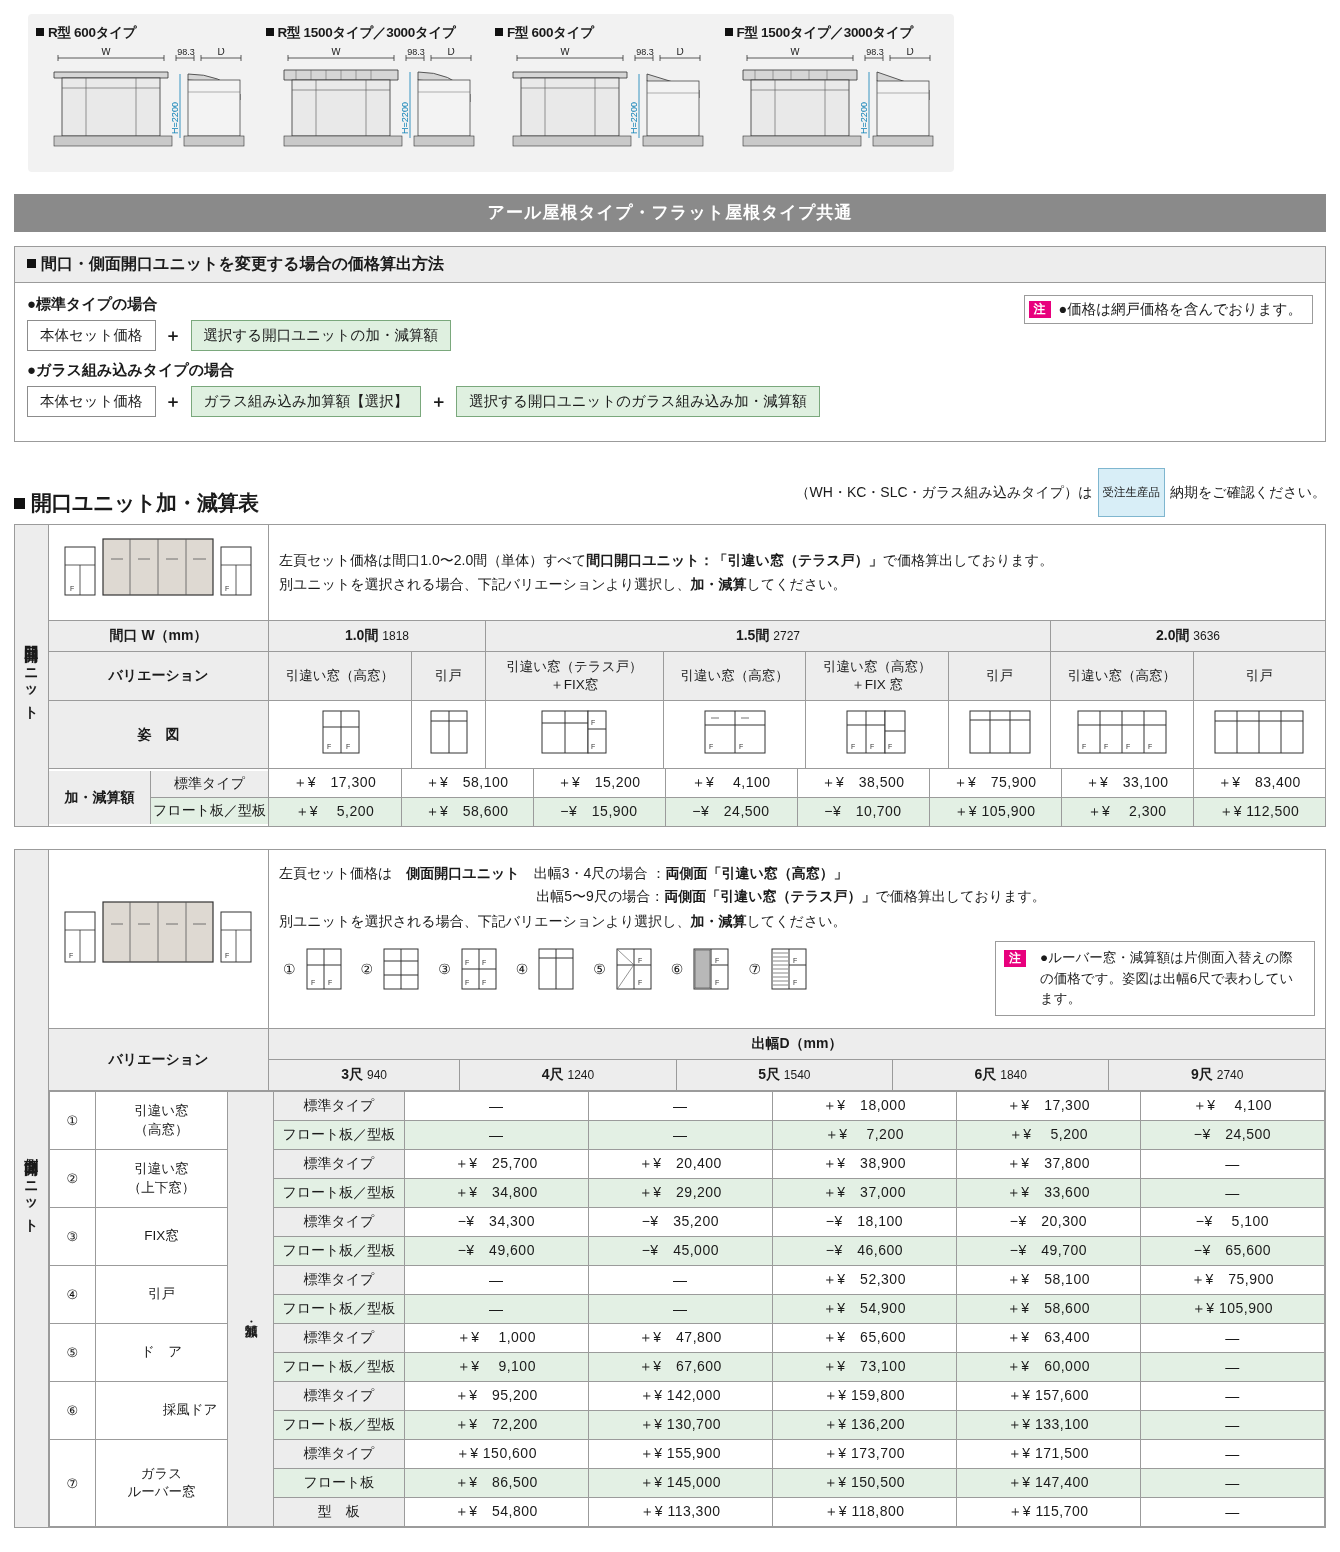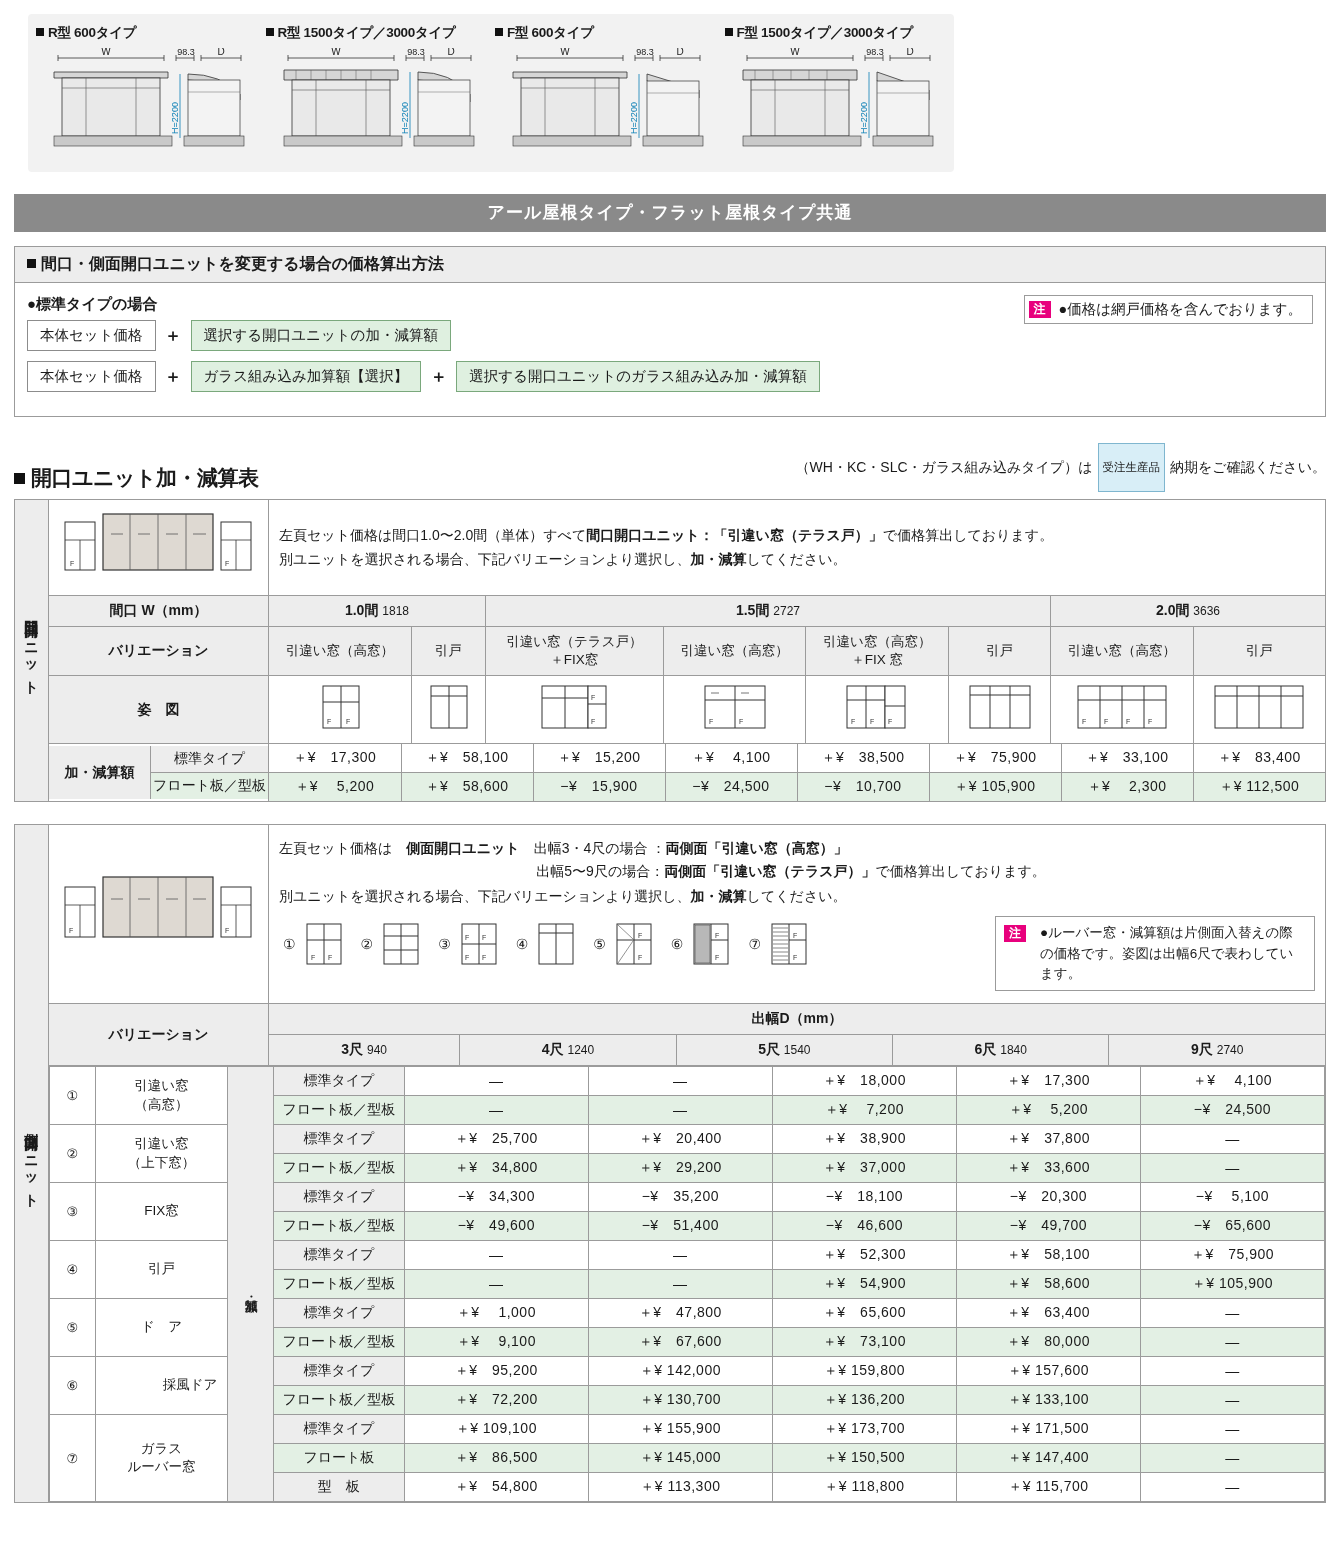--- a/index.html
+++ b/index.html
@@ -320,20 +320,21 @@
         <span>●価格は網戸価格を含んでおります。</span>
       </div>
 
       <div class="method-line-label">●標準タイプの場合</div>
       <div class="method-row">
         <span class="chip">本体セット価格</span>
         <span class="plus">＋</span>
         <span class="chip green">選択する開口ユニットの加・減算額</span>
       </div>
 
+      <div class="method-line-label">●ガラス組み込みタイプの場合</div>
       <div class="method-row">
         <span class="chip">本体セット価格</span>
         <span class="plus">＋</span>
         <span class="chip green">ガラス組み込み加算額【選択】</span>
         <span class="plus">＋</span>
         <span class="chip green">選択する開口ユニットのガラス組み込み加・減算額</span>
       </div>
     </div>
   </div>
 
@@ -721,21 +722,21 @@
                   <td class="rowlabel" style="width: 8.5%; border: 1px solid rgb(155, 155, 155);">標準タイプ</td>
                   <td class="price" style="border: 1px solid rgb(155, 155, 155); width: 12.9%;">−¥　34,300</td>
                   <td class="price" style="border: 1px solid rgb(155, 155, 155); width: 12.9%;">−¥　35,200</td>
                   <td class="price" style="border: 1px solid rgb(155, 155, 155); width: 12.9%;">−¥　18,100</td>
                   <td class="price" style="border: 1px solid rgb(155, 155, 155); width: 12.9%;">−¥　20,300</td>
                   <td class="price" style="border: 1px solid rgb(155, 155, 155); width: 12.9%;">−¥　 5,100</td>
                 </tr>
                 <tr class="greenrow">
                   <td class="rowlabel" style="width: 8.5%; border: 1px solid rgb(155, 155, 155); background: rgb(227, 240, 228);">フロート板／型板</td>
                   <td class="price" style="border: 1px solid rgb(155, 155, 155); width: 12.9%;">−¥　49,600</td>
-                  <td class="price" style="border: 1px solid rgb(155, 155, 155); width: 12.9%;">−¥　51,400</td>
+                  <td class="price" style="border: 1px solid rgb(155, 155, 155); width: 12.9%;">−¥　45,000</td>
                   <td class="price" style="border: 1px solid rgb(155, 155, 155); width: 12.9%;">−¥　46,600</td>
                   <td class="price" style="border: 1px solid rgb(155, 155, 155); width: 12.9%;">−¥　49,700</td>
                   <td class="price" style="border: 1px solid rgb(155, 155, 155); width: 12.9%;">−¥　65,600</td>
                 </tr>
                 <tr>
                   <td class="ctr" rowspan="2" style="width: 3.2%; border: 1px solid rgb(155, 155, 155); font-size: 13px; background: rgb(255, 255, 255); padding: 2px;">④</td>
                   <td class="ctr" rowspan="2" style="width: 9.3%; border: 1px solid rgb(155, 155, 155); font-size: 13.5px; white-space: pre-line; line-height: 1.35; padding: 3px;">引戸</td>
                   <td class="rowlabel" style="width: 8.5%; border: 1px solid rgb(155, 155, 155);">標準タイプ</td>
                   <td class="price" style="border: 1px solid rgb(155, 155, 155); width: 12.9%;">—</td>
                   <td class="price" style="border: 1px solid rgb(155, 155, 155); width: 12.9%;">—</td>
@@ -759,21 +760,21 @@
                   <td class="price" style="border: 1px solid rgb(155, 155, 155); width: 12.9%;">＋¥　47,800</td>
                   <td class="price" style="border: 1px solid rgb(155, 155, 155); width: 12.9%;">＋¥　65,600</td>
                   <td class="price" style="border: 1px solid rgb(155, 155, 155); width: 12.9%;">＋¥　63,400</td>
                   <td class="price" style="border: 1px solid rgb(155, 155, 155); width: 12.9%;">—</td>
                 </tr>
                 <tr class="greenrow">
                   <td class="rowlabel" style="width: 8.5%; border: 1px solid rgb(155, 155, 155); background: rgb(227, 240, 228);">フロート板／型板</td>
                   <td class="price" style="border: 1px solid rgb(155, 155, 155); width: 12.9%;">＋¥　 9,100</td>
                   <td class="price" style="border: 1px solid rgb(155, 155, 155); width: 12.9%;">＋¥　67,600</td>
                   <td class="price" style="border: 1px solid rgb(155, 155, 155); width: 12.9%;">＋¥　73,100</td>
-                  <td class="price" style="border: 1px solid rgb(155, 155, 155); width: 12.9%;">＋¥　80,000</td>
+                  <td class="price" style="border: 1px solid rgb(155, 155, 155); width: 12.9%;">＋¥　60,000</td>
                   <td class="price" style="border: 1px solid rgb(155, 155, 155); width: 12.9%;">—</td>
                 </tr>
                 <tr>
                   <td class="ctr" rowspan="2" style="width: 3.2%; border: 1px solid rgb(155, 155, 155); font-size: 13px; background: rgb(255, 255, 255); padding: 2px;">⑥</td>
                   <td class="ctr" rowspan="2" style="width: 9.3%; border: 1px solid rgb(155, 155, 155); font-size: 13.5px; white-space: pre-line; line-height: 1.35; padding: 10px; text-align: right;">採風ドア</td>
                   <td class="rowlabel" style="width: 8.5%; border: 1px solid rgb(155, 155, 155);">標準タイプ</td>
                   <td class="price" style="border: 1px solid rgb(155, 155, 155); width: 12.9%;">＋¥　95,200</td>
                   <td class="price" style="border: 1px solid rgb(155, 155, 155); width: 12.9%;">＋¥ 142,000</td>
                   <td class="price" style="border: 1px solid rgb(155, 155, 155); width: 12.9%;">＋¥ 159,800</td>
                   <td class="price" style="border: 1px solid rgb(155, 155, 155); width: 12.9%;">＋¥ 157,600</td>
@@ -785,21 +786,21 @@
                   <td class="price" style="border: 1px solid rgb(155, 155, 155); width: 12.9%;">＋¥ 130,700</td>
                   <td class="price" style="border: 1px solid rgb(155, 155, 155); width: 12.9%;">＋¥ 136,200</td>
                   <td class="price" style="border: 1px solid rgb(155, 155, 155); width: 12.9%;">＋¥ 133,100</td>
                   <td class="price" style="border: 1px solid rgb(155, 155, 155); width: 12.9%;">—</td>
                 </tr>
                 <tr>
                   <td class="ctr" rowspan="3" style="width: 3.2%; border: 1px solid rgb(155, 155, 155); font-size: 13px; background: rgb(255, 255, 255); padding: 2px;">⑦</td>
                   <td class="ctr" rowspan="3" style="width: 9.3%; border: 1px solid rgb(155, 155, 155); font-size: 13.5px; white-space: pre-line; line-height: 1.35; padding: 3px;">ガラス
 ルーバー窓</td>
                   <td class="rowlabel" style="width: 8.5%; border: 1px solid rgb(155, 155, 155);">標準タイプ</td>
-                  <td class="price" style="border: 1px solid rgb(155, 155, 155); width: 12.9%;">＋¥ 109,100</td>
+                  <td class="price" style="border: 1px solid rgb(155, 155, 155); width: 12.9%;">＋¥ 150,600</td>
                   <td class="price" style="border: 1px solid rgb(155, 155, 155); width: 12.9%;">＋¥ 155,900</td>
                   <td class="price" style="border: 1px solid rgb(155, 155, 155); width: 12.9%;">＋¥ 173,700</td>
                   <td class="price" style="border: 1px solid rgb(155, 155, 155); width: 12.9%;">＋¥ 171,500</td>
                   <td class="price" style="border: 1px solid rgb(155, 155, 155); width: 12.9%;">—</td>
                 </tr>
                 <tr class="greenrow">
                   <td class="rowlabel" style="width: 8.5%; border: 1px solid rgb(155, 155, 155); background: rgb(227, 240, 228);">フロート板</td>
                   <td class="price" style="border: 1px solid rgb(155, 155, 155); width: 12.9%;">＋¥　86,500</td>
                   <td class="price" style="border: 1px solid rgb(155, 155, 155); width: 12.9%;">＋¥ 145,000</td>
                   <td class="price" style="border: 1px solid rgb(155, 155, 155); width: 12.9%;">＋¥ 150,500</td>

